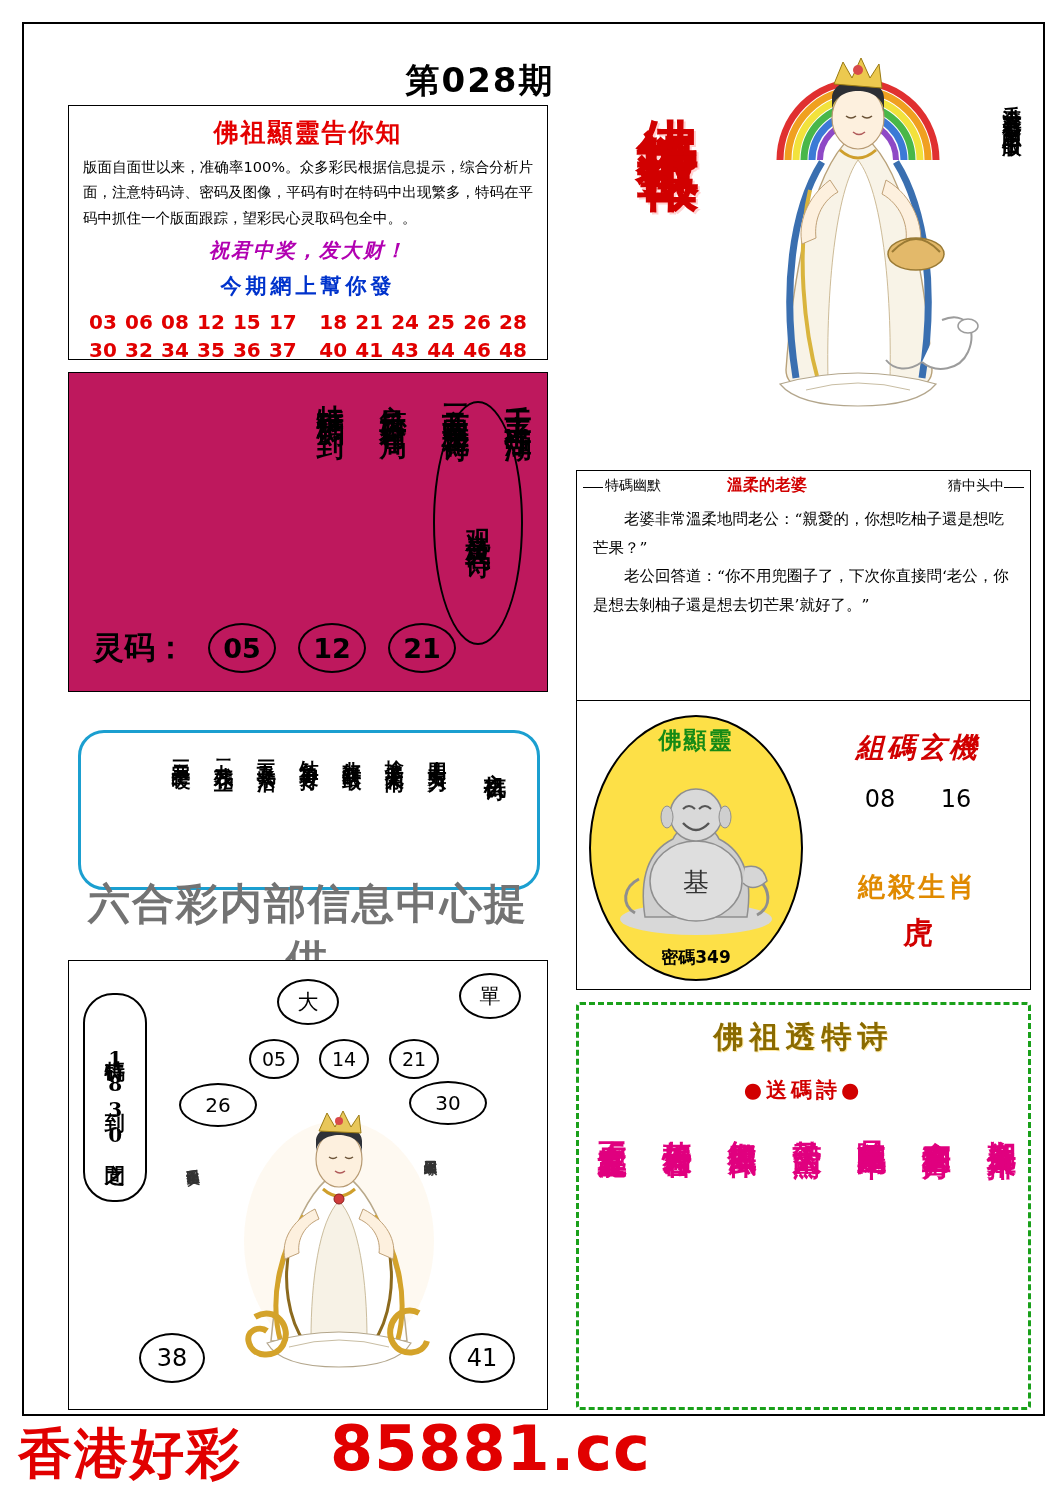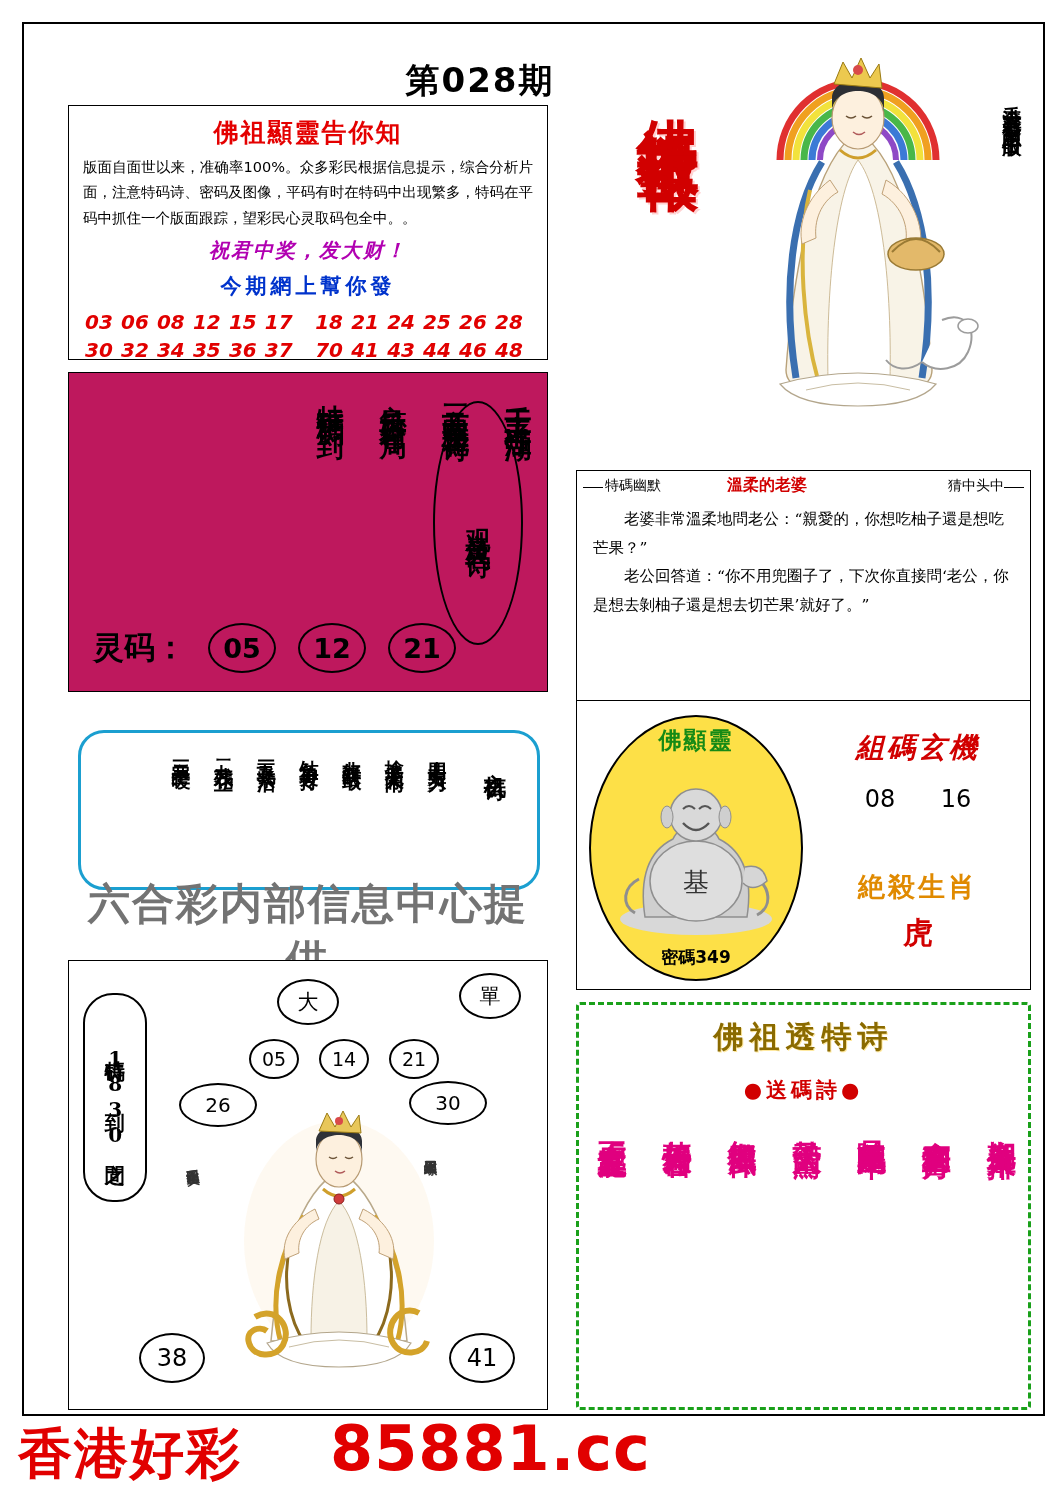--- a/index.html
+++ b/index.html
@@ -33,21 +33,21 @@
   }
   .notice-wish{
     text-align:center;font-size:20px;color:#b100b1;font-weight:bold;font-style:italic;
     margin-top:6px;letter-spacing:2px;
   }
   .notice-sub{
     text-align:center;font-size:21px;color:#0033cc;font-weight:bold;margin-top:8px;letter-spacing:4px;
   }
   .num-rows{margin-top:8px;padding:0 16px;}
   .num-row{display:flex;justify-content:space-between;font-size:20px;color:#e10000;font-weight:bold;padding:2px 0;}
-  .num-row span{width:40px;text-align:left;font-style:italic;}
+  .num-row span{width:40px;text-align:center;}
   .num-gap{width:16px !important;}
 
   
   .poem-box{
     position:absolute;left:68px;top:372px;width:480px;height:320px;
     border:1px solid #000;background:#be185d;box-sizing:border-box;
   }
   .vtext{
     writing-mode:vertical-rl;text-orientation:upright;
     font-family:"DejaVu Serif","Liberation Serif",serif;
@@ -247,21 +247,21 @@
         <span>28</span>
       </div>
       <div class="num-row">
         <span>30</span>
         <span>32</span>
         <span>34</span>
         <span>35</span>
         <span>36</span>
         <span>37</span>
         <span class="num-gap"></span>
-        <span>70</span>
+        <span>40</span>
         <span>41</span>
         <span>43</span>
         <span>44</span>
         <span>46</span>
         <span>48</span>
       </div>
     </div>
   </div>
 
   <div class="poem-box">

